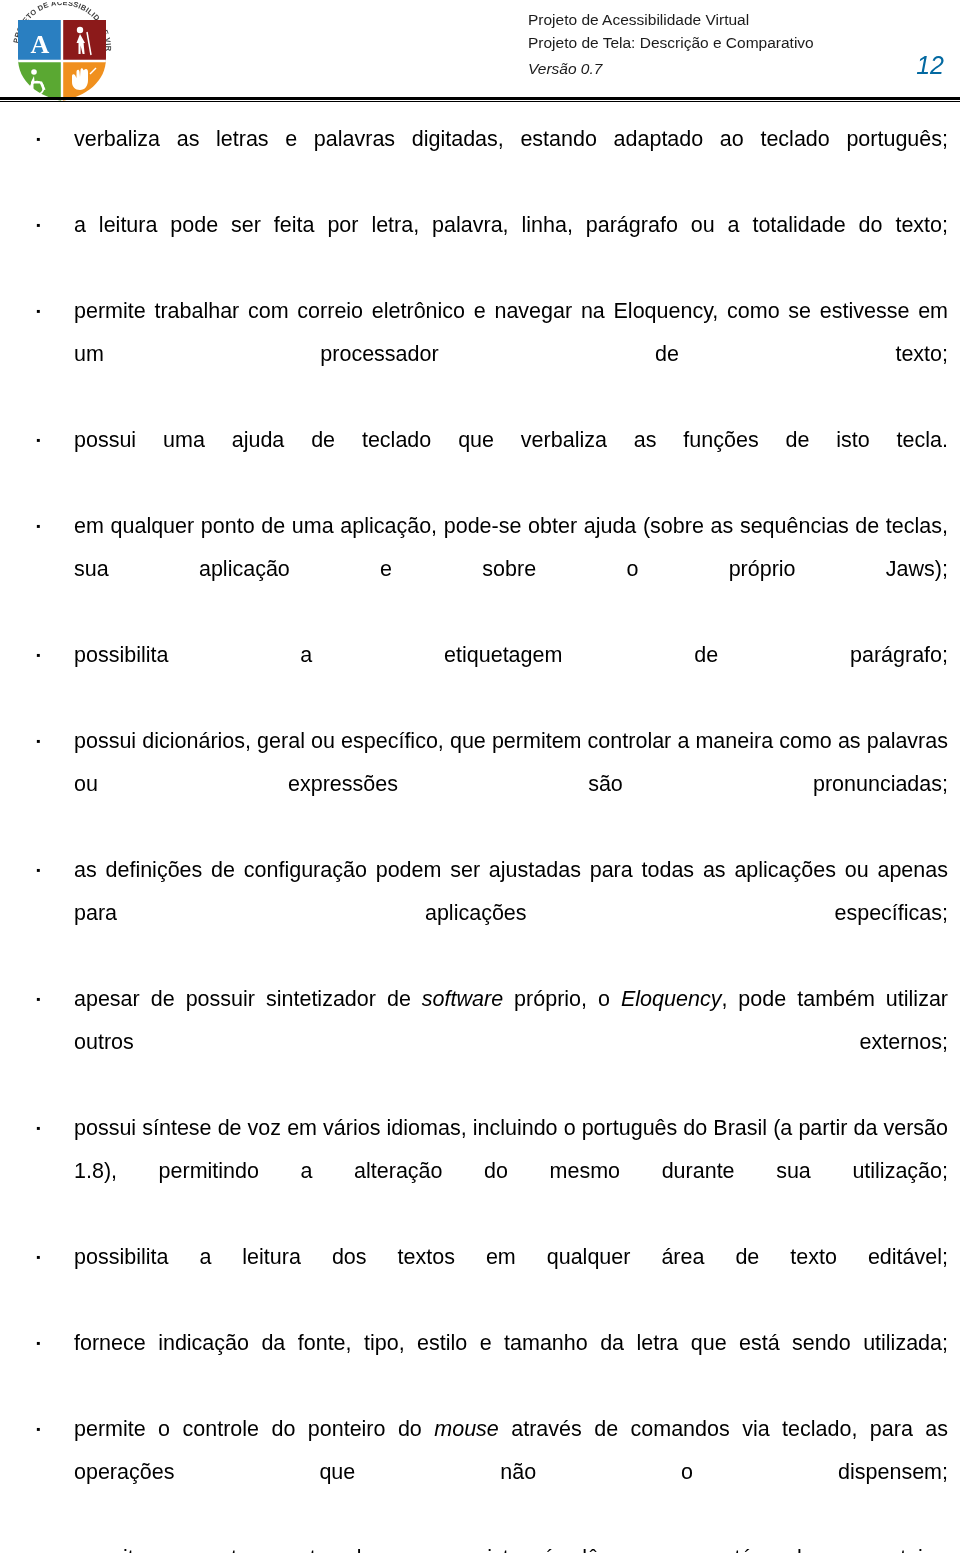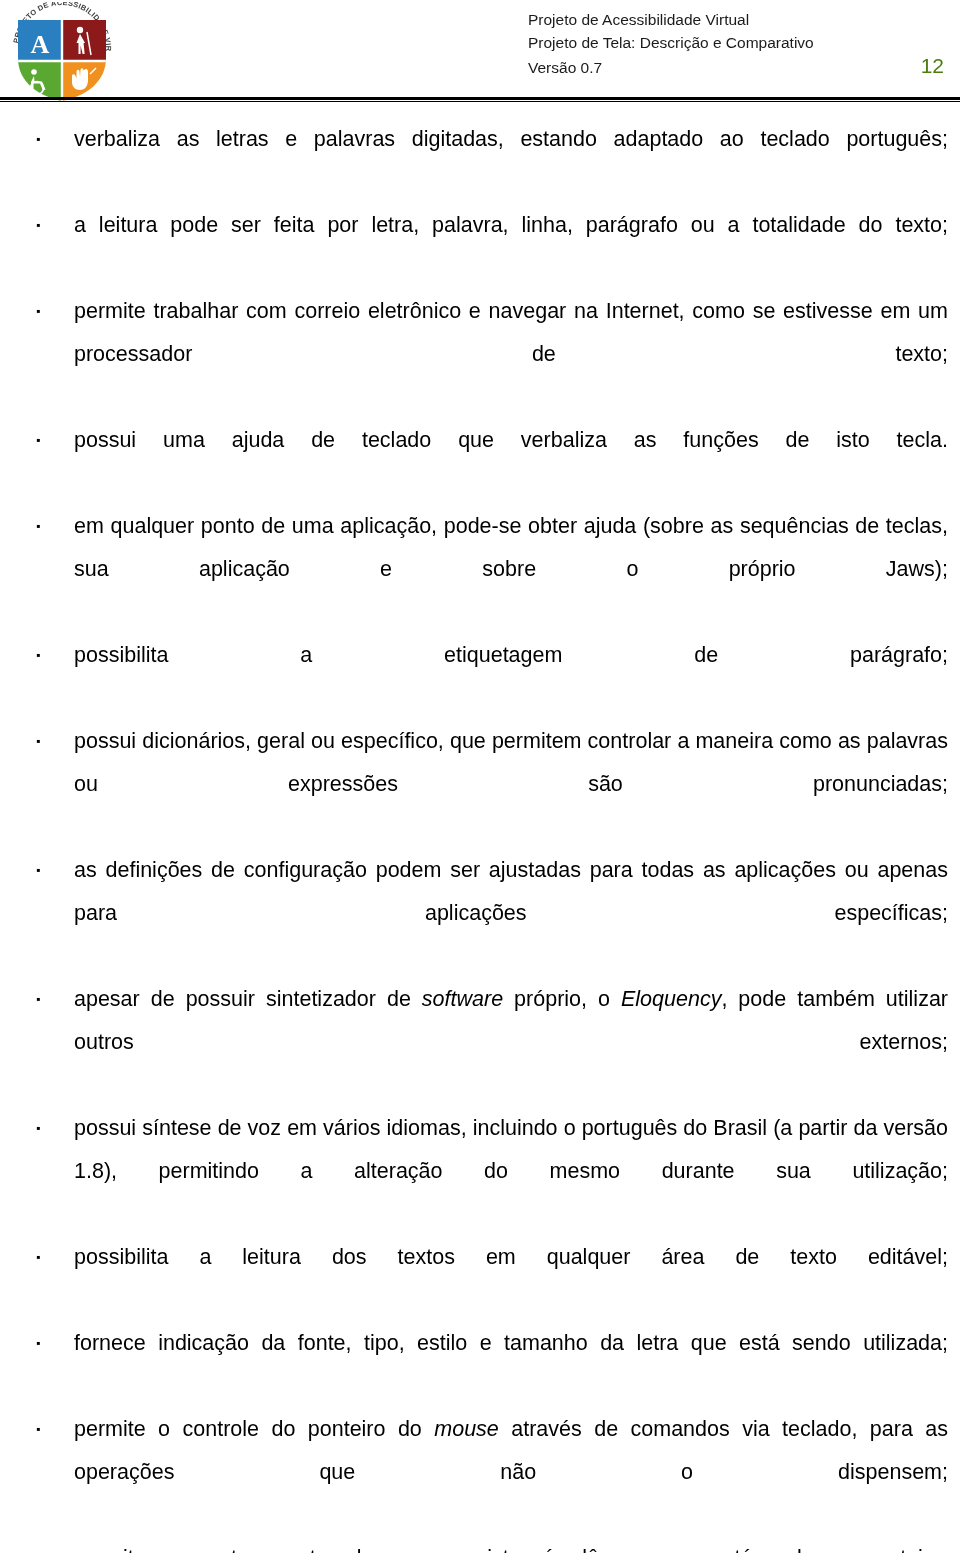--- a/index.html
+++ b/index.html
@@ -42,25 +42,26 @@
     line-height: 23px;
     color: #1b1b1b;
     white-space: nowrap;
   }
   .header-version-row {
     position: relative;
     display: flex;
     align-items: baseline;
     justify-content: space-between;
     width: 420px;
+    font-style: italic;
   }
   .page-number {
-    font-size: 21px;
+    font-size: 25px;
     line-height: 23px;
-    color: #4d7c0f;
+    color: #0369a1;
     padding-right: 4px;
   }
 
   .header-rule {
     position: absolute;
     left: 0px;
     top: 97px;
     width: 960px;
     height: 5px;
     border-top: 3px solid #000000;
@@ -181,21 +182,21 @@
       <li>
         <span class="bullet-mark">▪</span>
         <span class="li-text">verbaliza as letras e palavras digitadas, estando adaptado ao teclado português;</span>
       </li>
       <li>
         <span class="bullet-mark">▪</span>
         <span class="li-text">a leitura pode ser feita por letra, palavra, linha, parágrafo ou a totalidade do texto;</span>
       </li>
       <li>
         <span class="bullet-mark">▪</span>
-        <span class="li-text">permite trabalhar com correio eletrônico e navegar na Internet, como se estivesse em um processador de texto;</span>
+        <span class="li-text">permite trabalhar com correio eletrônico e navegar na Eloquency, como se estivesse em um processador de texto;</span>
       </li>
       <li>
         <span class="bullet-mark">▪</span>
         <span class="li-text">possui uma ajuda de teclado que verbaliza as funções de isto tecla.</span>
       </li>
       <li>
         <span class="bullet-mark">▪</span>
         <span class="li-text">em qualquer ponto de uma aplicação, pode-se obter ajuda (sobre as sequências de teclas, sua aplicação e sobre o próprio Jaws);</span>
       </li>
       <li>

